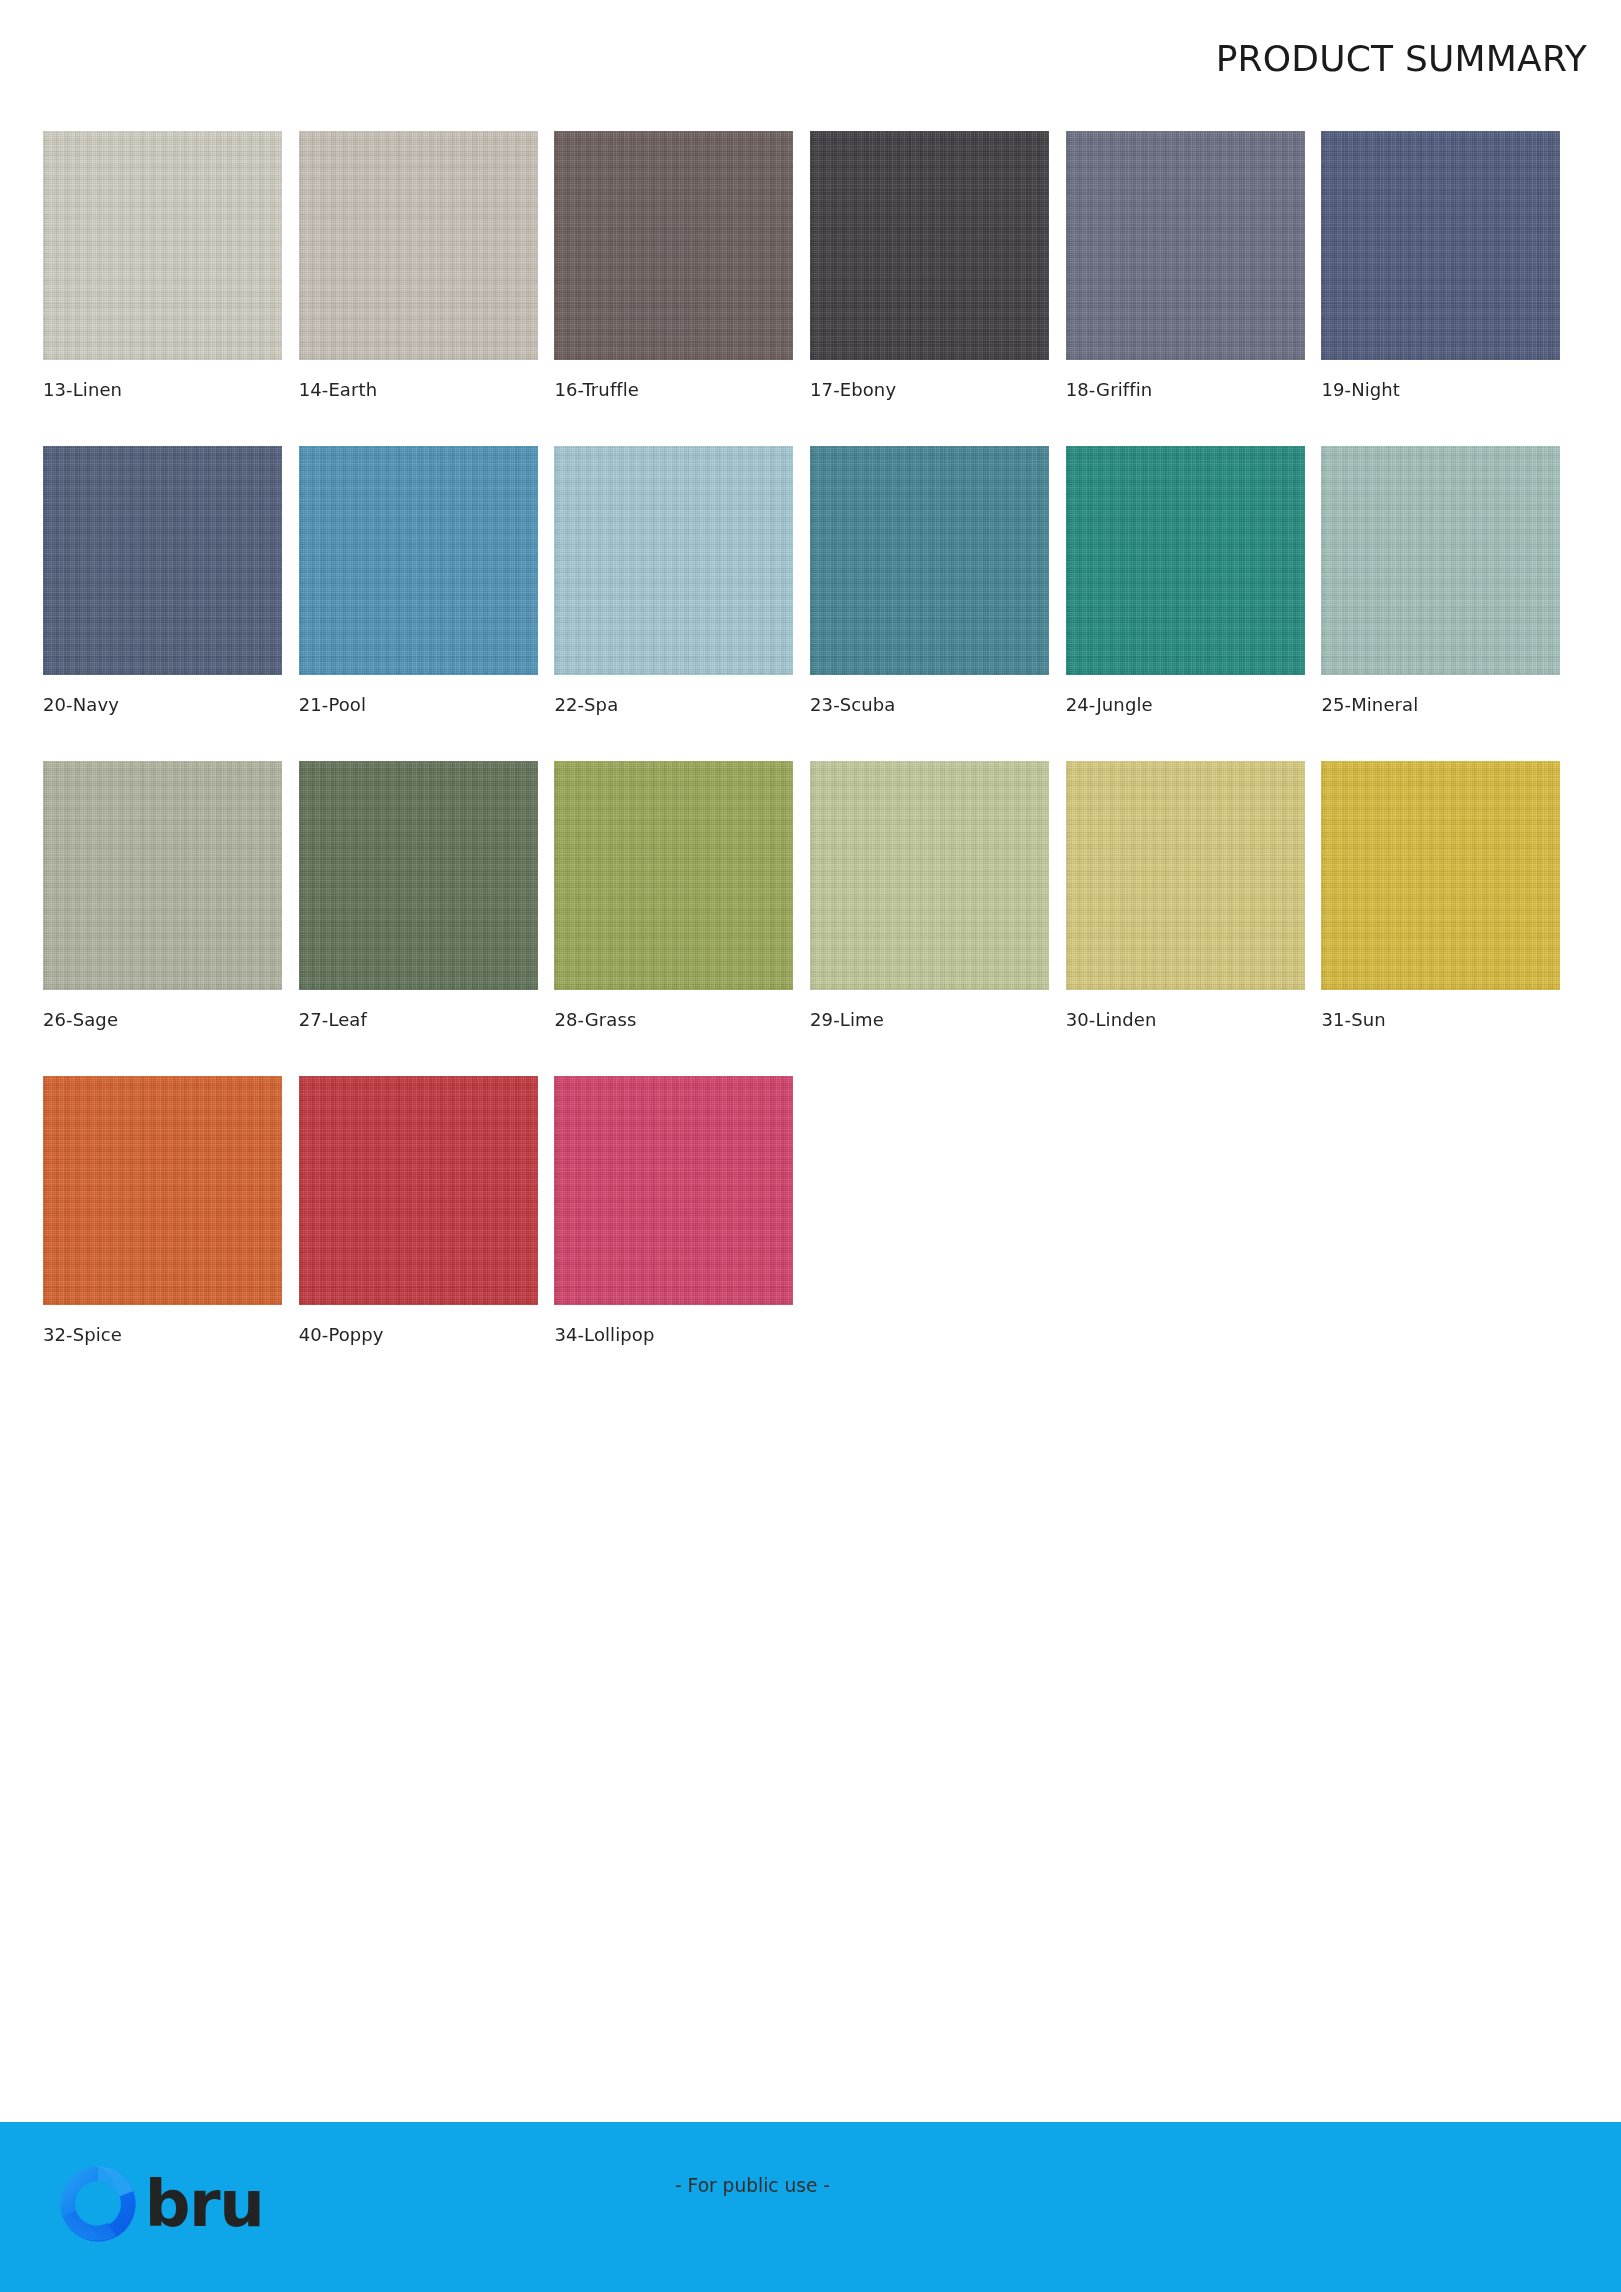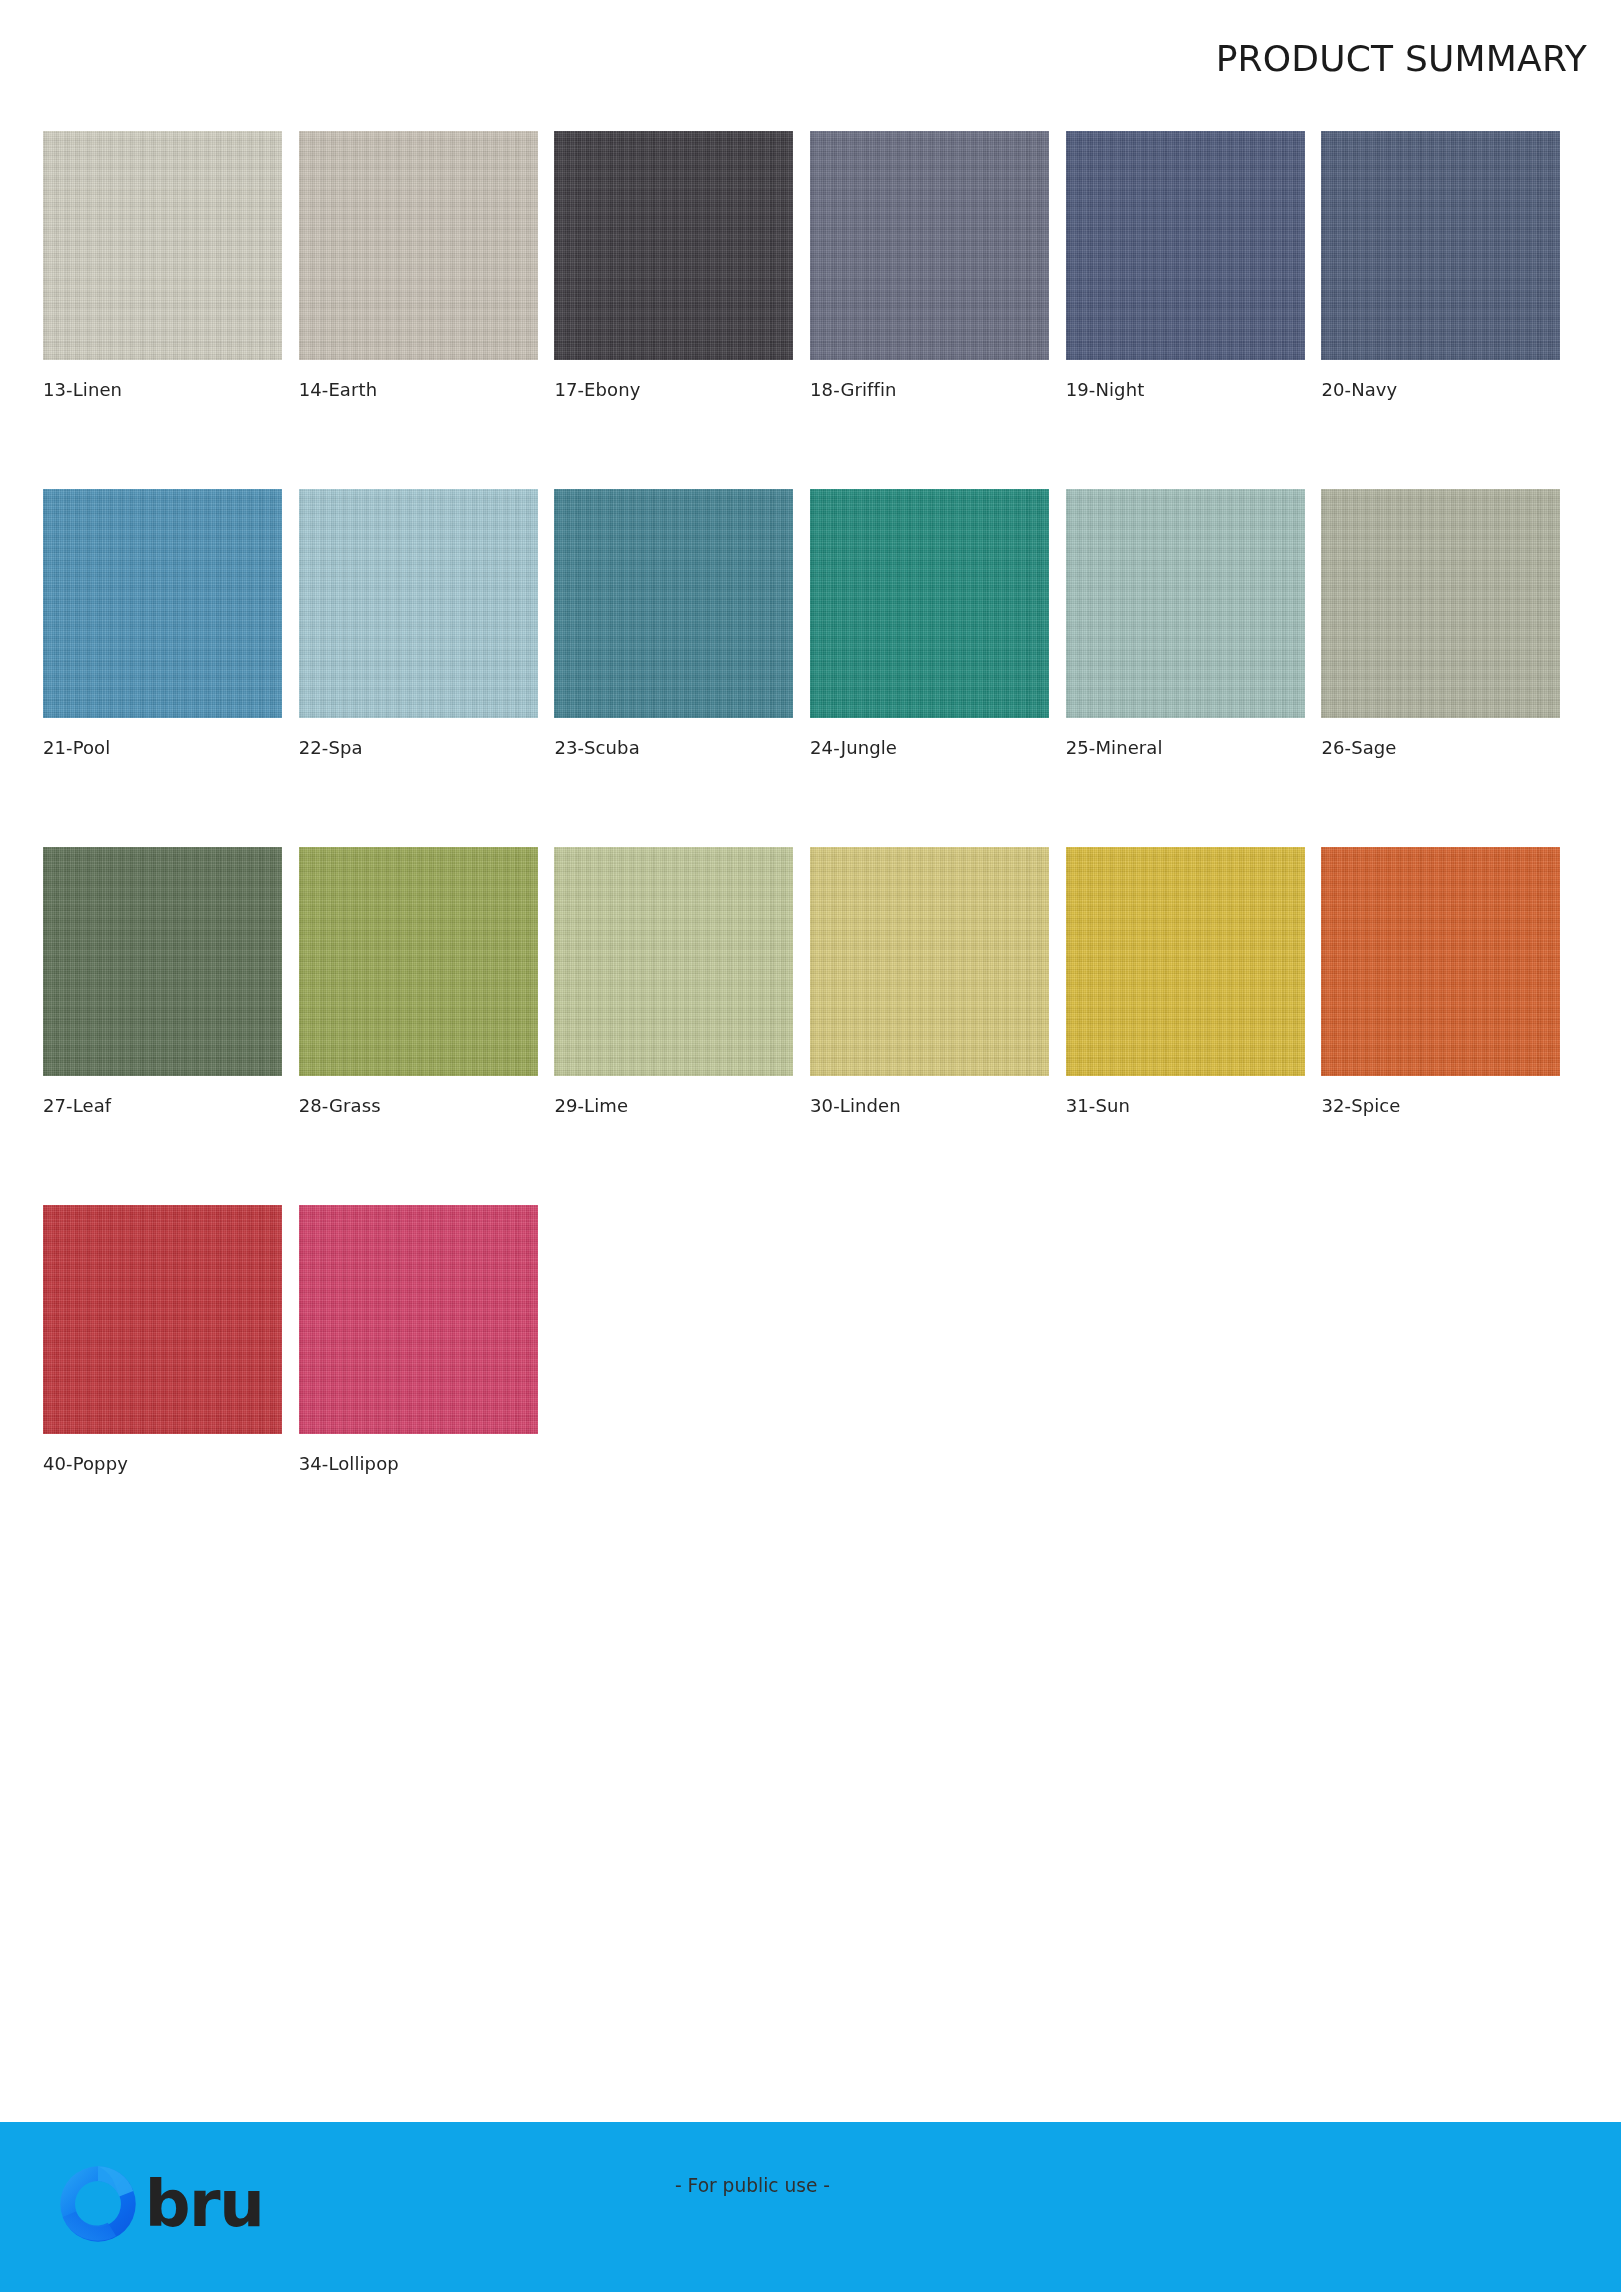--- a/index.html
+++ b/index.html
@@ -45,21 +45,21 @@
     top: 131px;
     left: 43px;
     width: 1509px;
     display: grid;
     grid-template-columns: repeat(6, 239px);
     column-gap: 16.7px;
     row-gap: 0px;
   }
   .swatch-cell {
     width: 239px;
-    height: 358px;
+    height: 315px;
     position: relative;
   }
   .swatch-chip {
     width: 239px;
     height: 229px;
     position: relative;
     overflow: hidden;
     background-color: #cccccc;
   }
   
@@ -169,20 +169,24 @@
 </div>
 
 <div class="swatch-grid" id="swatch-grid">
     <div class="swatch-cell">
       <div class="swatch-chip" style="background-color: rgb(210, 208, 194);"></div>
       <div class="swatch-label">13-Linen</div>
     </div>
     <div class="swatch-cell">
       <div class="swatch-chip" style="background-color: rgb(202, 195, 183);"></div>
       <div class="swatch-label">14-Earth</div>
+    </div>
+    <div class="swatch-cell">
+      <div class="swatch-chip" style="background-color: rgb(106, 93, 91);"></div>
+      <div class="swatch-label">16-Truffle</div>
     </div>
     <div class="swatch-cell">
       <div class="swatch-chip" style="background-color: rgb(62, 59, 65);"></div>
       <div class="swatch-label">17-Ebony</div>
     </div>
     <div class="swatch-cell">
       <div class="swatch-chip" style="background-color: rgb(106, 110, 131);"></div>
       <div class="swatch-label">18-Griffin</div>
     </div>
     <div class="swatch-cell">

